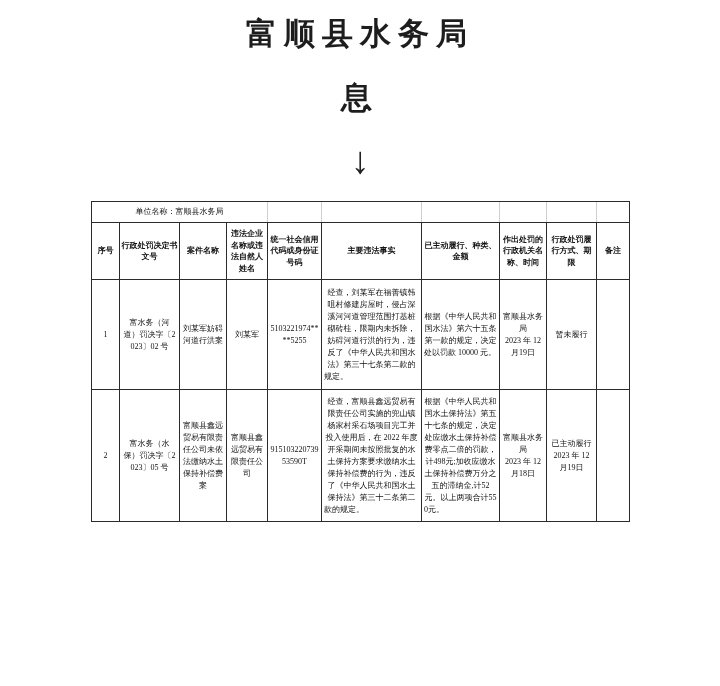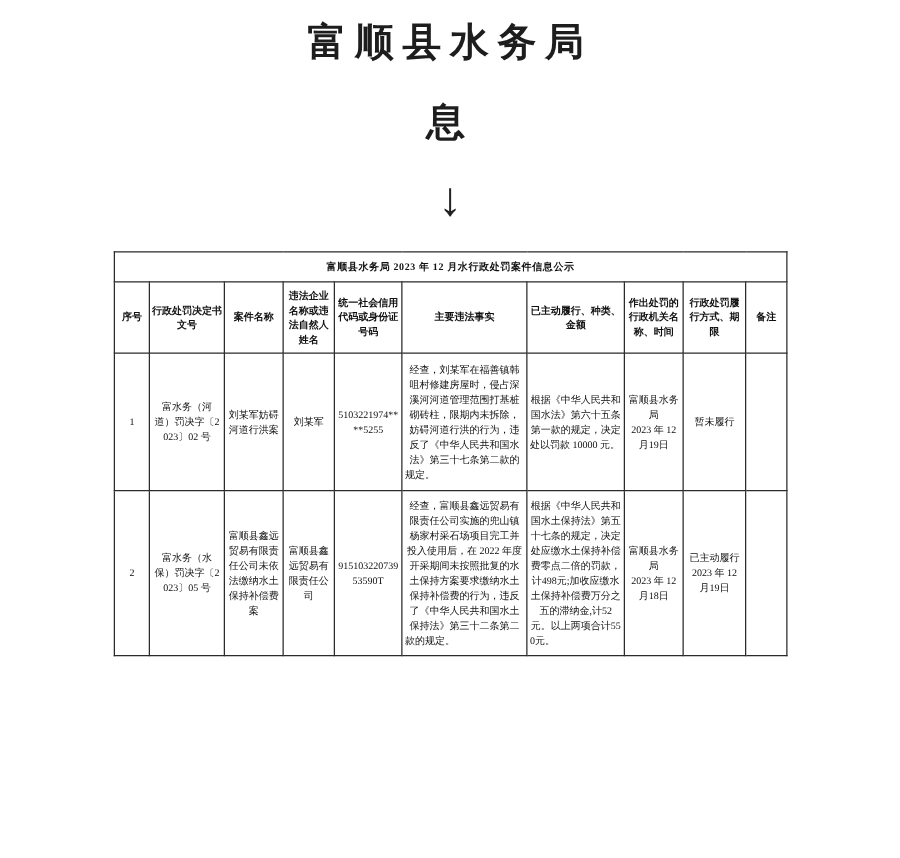--- a/index.html
+++ b/index.html
@@ -104,24 +104,30 @@
         <col style="width:41px">
       <col style="width:54px">
         <col style="width:100px">
         <col style="width:78px">
         <col style="width:47px">
       <col style="width:50px">
         <col style="width:33px">
     </colgroup>
 
     <tbody>
-        <tr class="t-title">
-      <td colspan="10">富顺县水务局 2023 年 12 月水行政处罚案件信息公示</td>
+
+    <tr class="t-unit">
+      <td colspan="4" class="unit-cell">单位名称：富顺县水务局</td>
+      <td class="ghost"></td>
+      <td class="ghost"></td>
+      <td class="ghost"></td>
+      <td class="ghost"></td>
+      <td class="ghost"></td>
+      <td class="ghost"></td>
     </tr>
-
 
     <tr class="t-head">
       <th>序号</th>
       <th>行政处罚决定书文号</th>
       <th>案件名称</th>
       <th>违法企业名称或违法自然人姓名</th>
       <th>统一社会信用代码或身份证号码</th>
       <th>主要违法事实</th>
       <th>已主动履行、种类、金额</th>
       <th>作出处罚的行政机关名称、时间</th>

